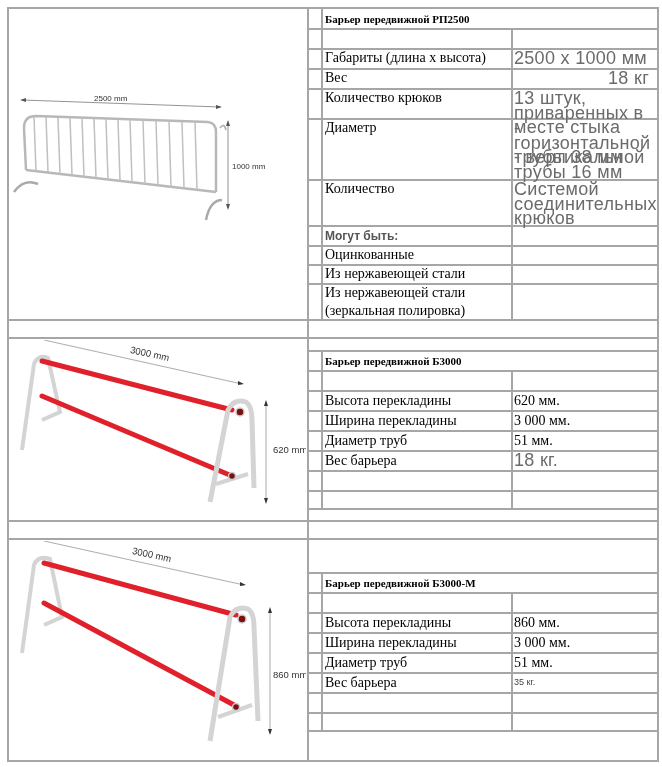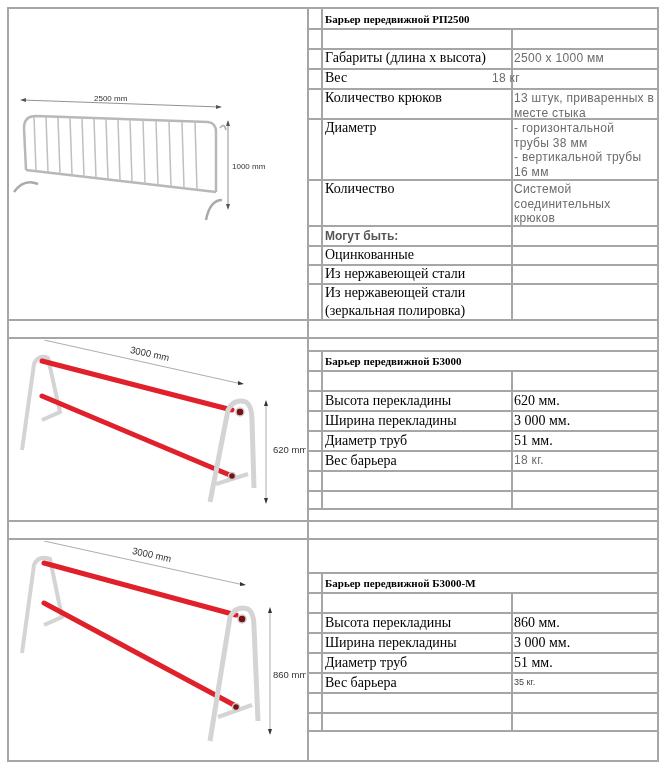--- a/index.html
+++ b/index.html
@@ -1,21 +1,21 @@
 <!DOCTYPE html>
 <html><head>
 <meta charset="utf-8">
 <style>
   html,body{margin:0;padding:0;background:#ffffff;}
   body{width:662px;height:767px;position:relative;overflow:hidden;font-family:"Liberation Serif",serif;color:#000;}
   .hl{position:absolute;height:2px;background:#a6a6a6;}
   .vl{position:absolute;width:2px;background:#a6a6a6;}
   .txt{position:absolute;font-size:13.5px;line-height:18px;white-space:nowrap;}
   .serif{font-family:"Liberation Serif",serif;font-size:14px;}
-  .sans{font-family:"Liberation Sans",sans-serif;font-size:12px;color:#6b6b6b;letter-spacing:0.3px;line-height:14.5px;white-space:normal;}
+  .sans{font-family:"Liberation Sans",sans-serif;font-size:18px;color:#6b6b6b;letter-spacing:0.3px;line-height:14.5px;white-space:normal;}
   .sans-small{font-family:"Liberation Sans",sans-serif;font-size:9px;color:#444;}
   .bold{font-weight:bold;font-size:11px;}
   .bold-sans{font-family:"Liberation Sans",sans-serif;font-weight:bold;font-size:12px;color:#555;}
   .img-box{position:absolute;overflow:hidden;}
   .dim{font-family:"Liberation Sans",sans-serif;font-size:8px;color:#333;position:absolute;white-space:nowrap;}
   .dim2{font-family:"Liberation Sans",sans-serif;font-size:9.5px;color:#333;position:absolute;white-space:nowrap;}
 </style>
 </head>
 <body>
 
@@ -92,21 +92,21 @@
     <div class="hl" style="left:309px;top:245px;width:350px;"></div>
     <div class="hl" style="left:309px;top:264px;width:350px;"></div>
     <div class="hl" style="left:309px;top:283px;width:350px;"></div>
 
     <span class="txt serif bold" style="left:325px;top:10px;">Барьер передвижной РП2500</span>
 
     <span class="txt serif" style="left:325px;top:49px;">Габариты (длина х высота)</span>
     <span class="txt sans" style="left:514px;top:51px;width:140px;">2500 х 1000 мм</span>
 
     <span class="txt serif" style="left:325px;top:69px;">Вес</span>
-    <span class="txt sans" style="left:492px;top:71px;width:140px;">18 кг</span>
+    <span class="txt sans" style="left:509px;top:71px;width:140px;text-align:right;">18 кг</span>
 
     <span class="txt serif" style="left:325px;top:89px;">Количество крюков</span>
     <span class="txt sans" style="left:514px;top:91px;width:142px;">13 штук, приваренных в месте стыка</span>
 
     <span class="txt serif" style="left:325px;top:119px;">Диаметр</span>
     <span class="txt sans" style="left:514px;top:121px;width:118px;">- горизонтальной трубы 38 мм</span>
     <span class="txt sans" style="left:514px;top:150px;width:140px;">- вертикальной трубы 16 мм</span>
 
     <span class="txt serif" style="left:325px;top:180px;">Количество</span>
     <span class="txt sans" style="left:514px;top:182px;width:110px;">Системой соединительных крюков</span>

